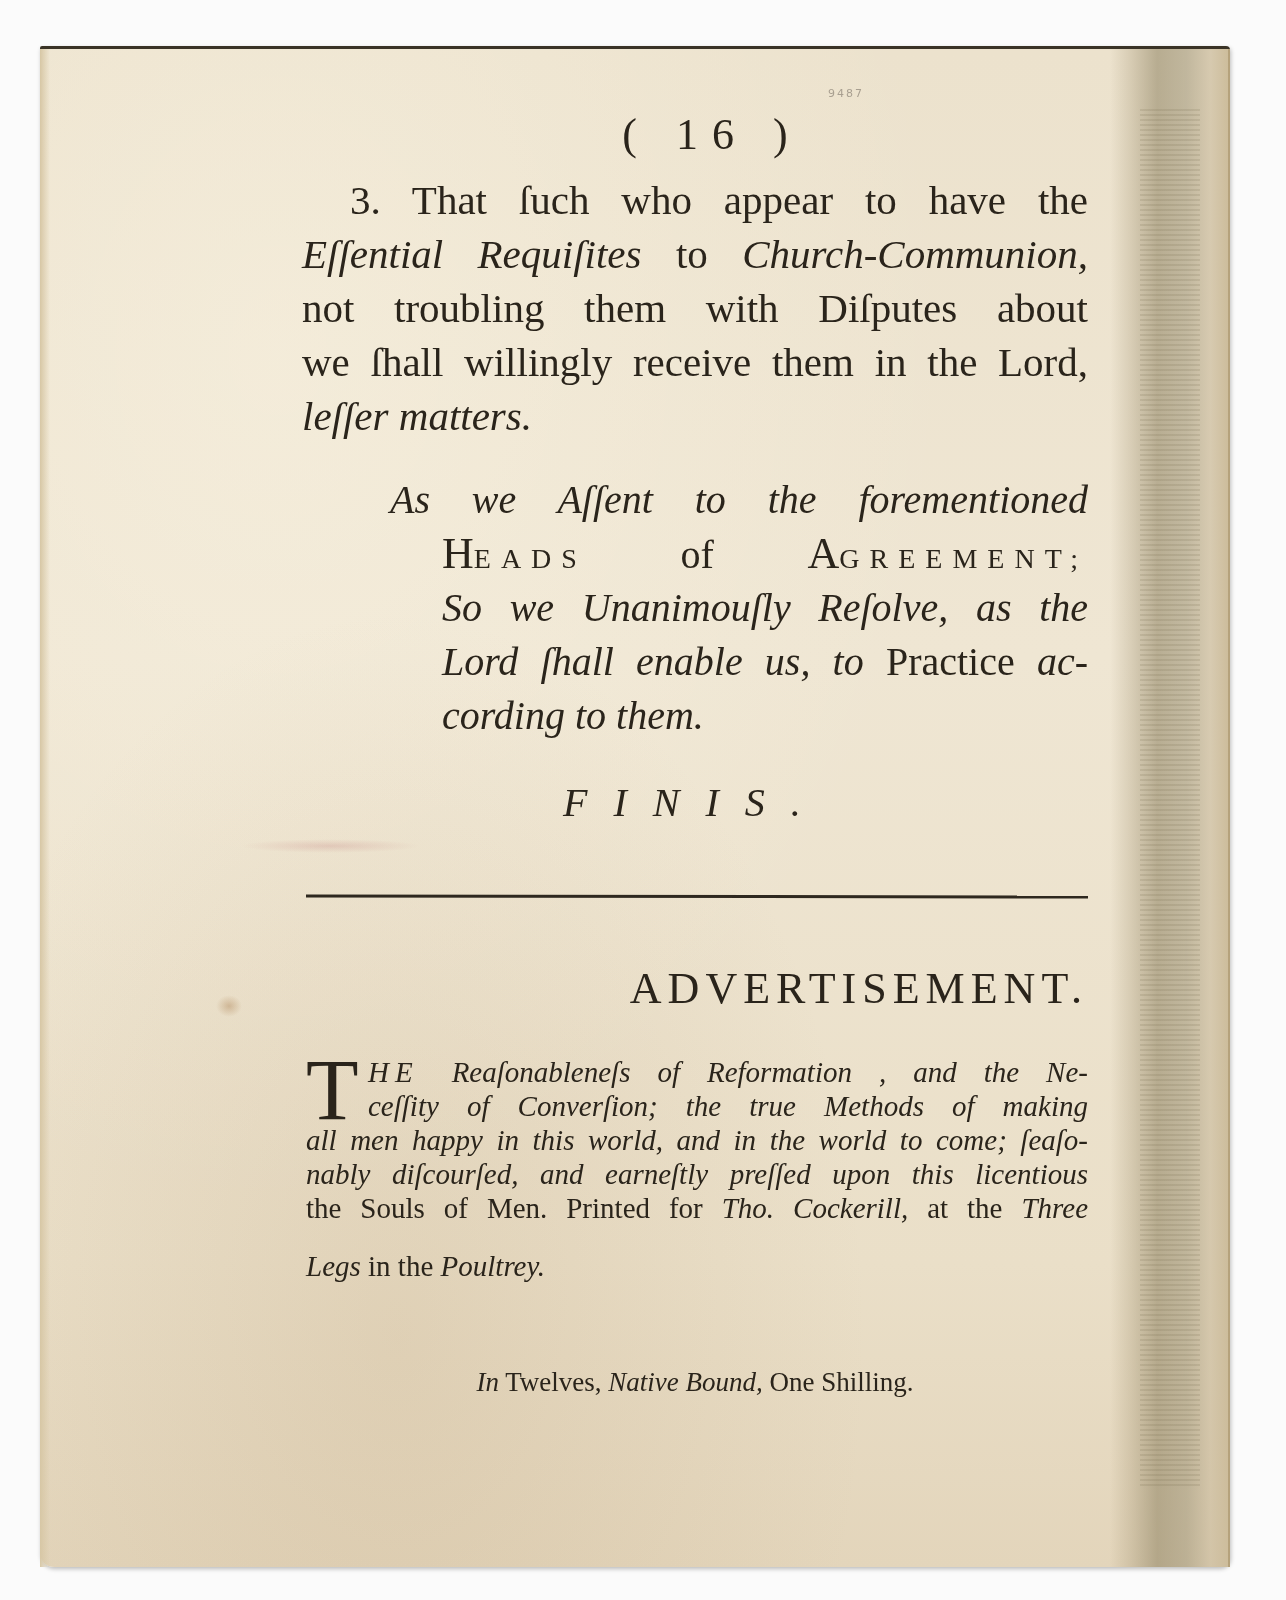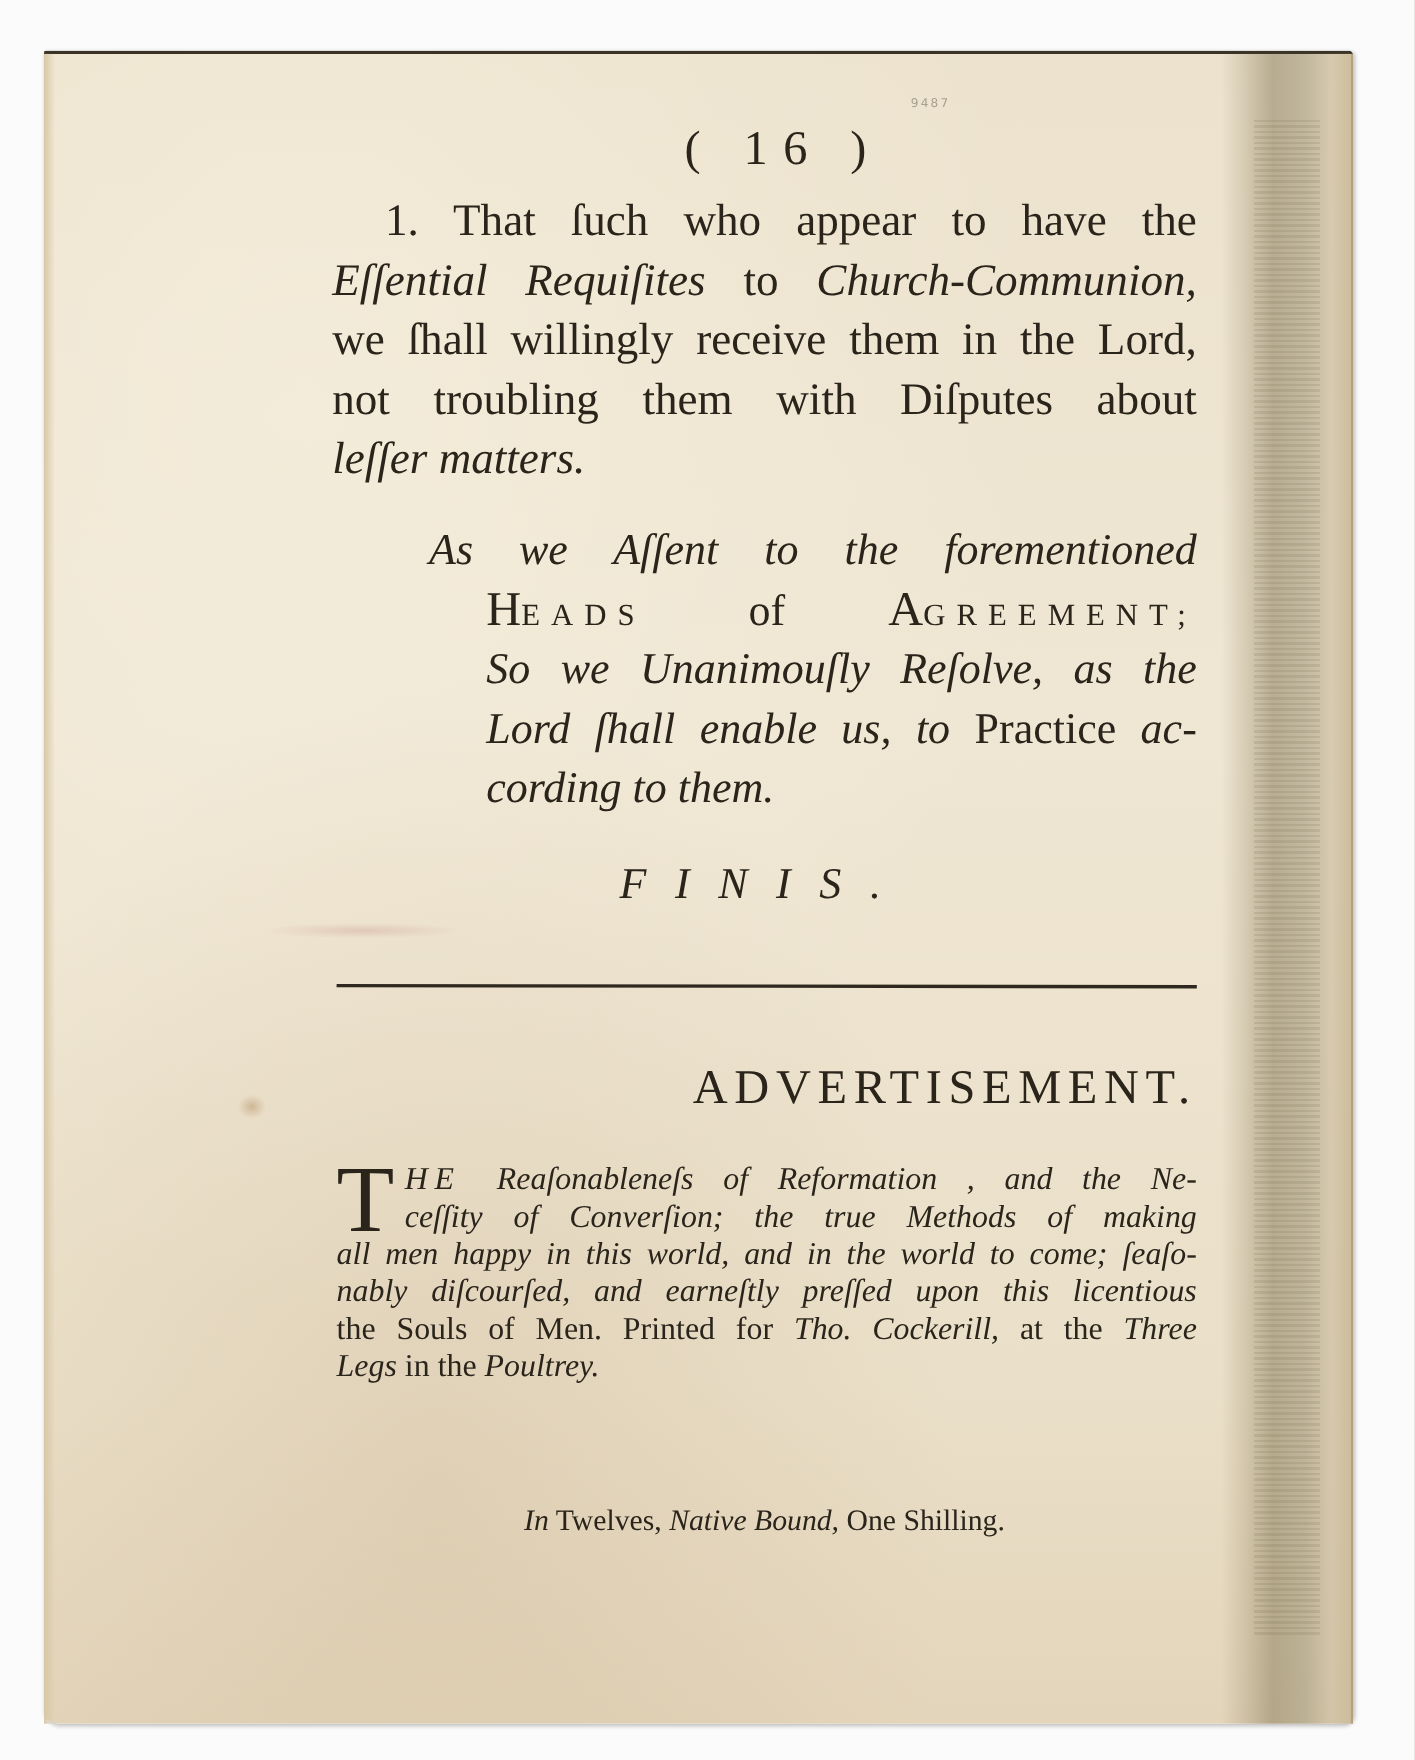--- a/index.html
+++ b/index.html
@@ -153,21 +153,21 @@
     }
     .advert-body {
       left: 266px;
       top: 1006px;
       width: 782px;
       font-size: 29px;
       line-height: 34px;
     }
     .advert-body .line { display: block; height: 34px; white-space: nowrap; text-align: justify; text-align-last: justify; }
     .advert-body .dropline { padding-left: 62px; }
-    .advert-body .last { text-align-last: left; }
+    .advert-body .last { text-align-last: left; margin-top: 24px; }
     .dropcap {
       position: absolute;
       left: 266px;
       top: 1004px;
       font-family: "Liberation Serif", "DejaVu Serif", serif;
       font-size: 86px;
       line-height: 74px;
       color: #2a241b;
     }
     .price {
@@ -186,24 +186,24 @@
     <div class="page-edge-left"></div>
     <div class="binding-strip"></div>
     <div class="binding-stain"></div>
     <div class="stain stain-red"></div>
     <div class="stain stain-brown"></div>
     <div class="pencil-note">9487</div>
 
     <div class="text page-number">( 16 )</div>
 
     <div class="text para1">
-      <span class="line indent">1. That ſuch  who appear to have the</span>
+      <span class="line indent">3. That ſuch  who appear to have the</span>
       <span class="line"><span class="it">Eſſential Requiſites</span><span> to </span><span class="it">Church-Communion,</span></span>
+      <span class="line">not troubling  them with  Diſputes about</span>
       <span class="line">we ſhall willingly receive them in the Lord,</span>
-      <span class="line">not troubling  them with  Diſputes about</span>
       <span class="line last it">leſſer matters.</span>
     </div>
 
     <div class="text resolution">
       <span class="line it">As we Aſſent to the forementioned</span>
       <span class="line hang"><span class="smallcaps-big">H</span><span class="smallcaps-small">EADS</span><span> of </span><span class="smallcaps-big">A</span><span class="smallcaps-small">GREEMENT;</span></span>
       <span class="line hang it">So we Unanimouſly Reſolve, as the</span>
       <span class="line hang"><span class="it">Lord ſhall enable us, to </span><span>Practice</span><span class="it"> ac-</span></span>
       <span class="line hang last it">cording to them.</span>
     </div>

